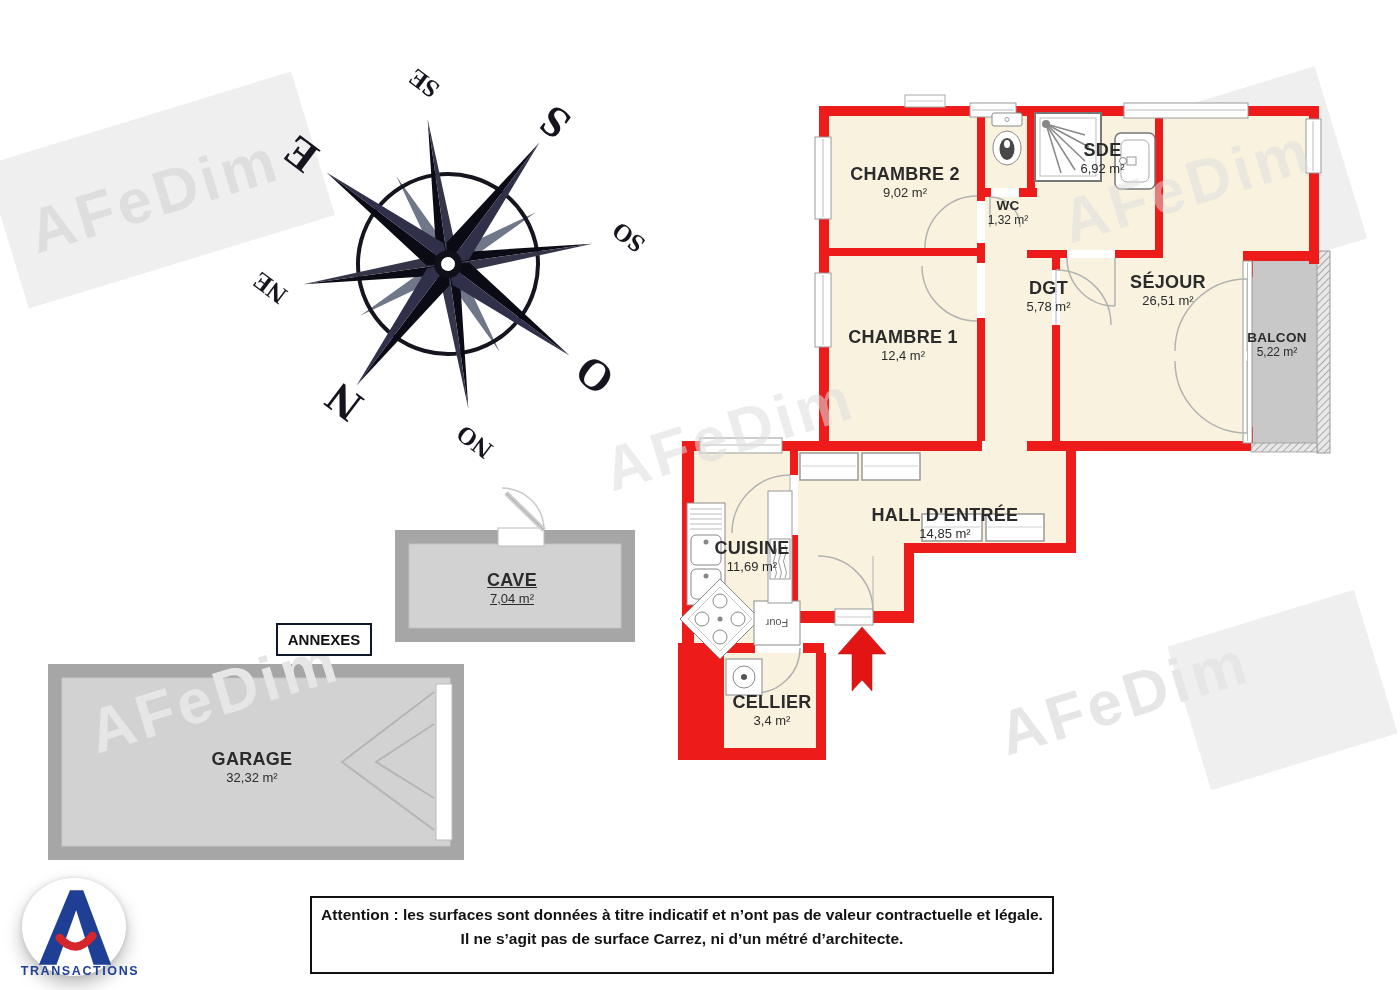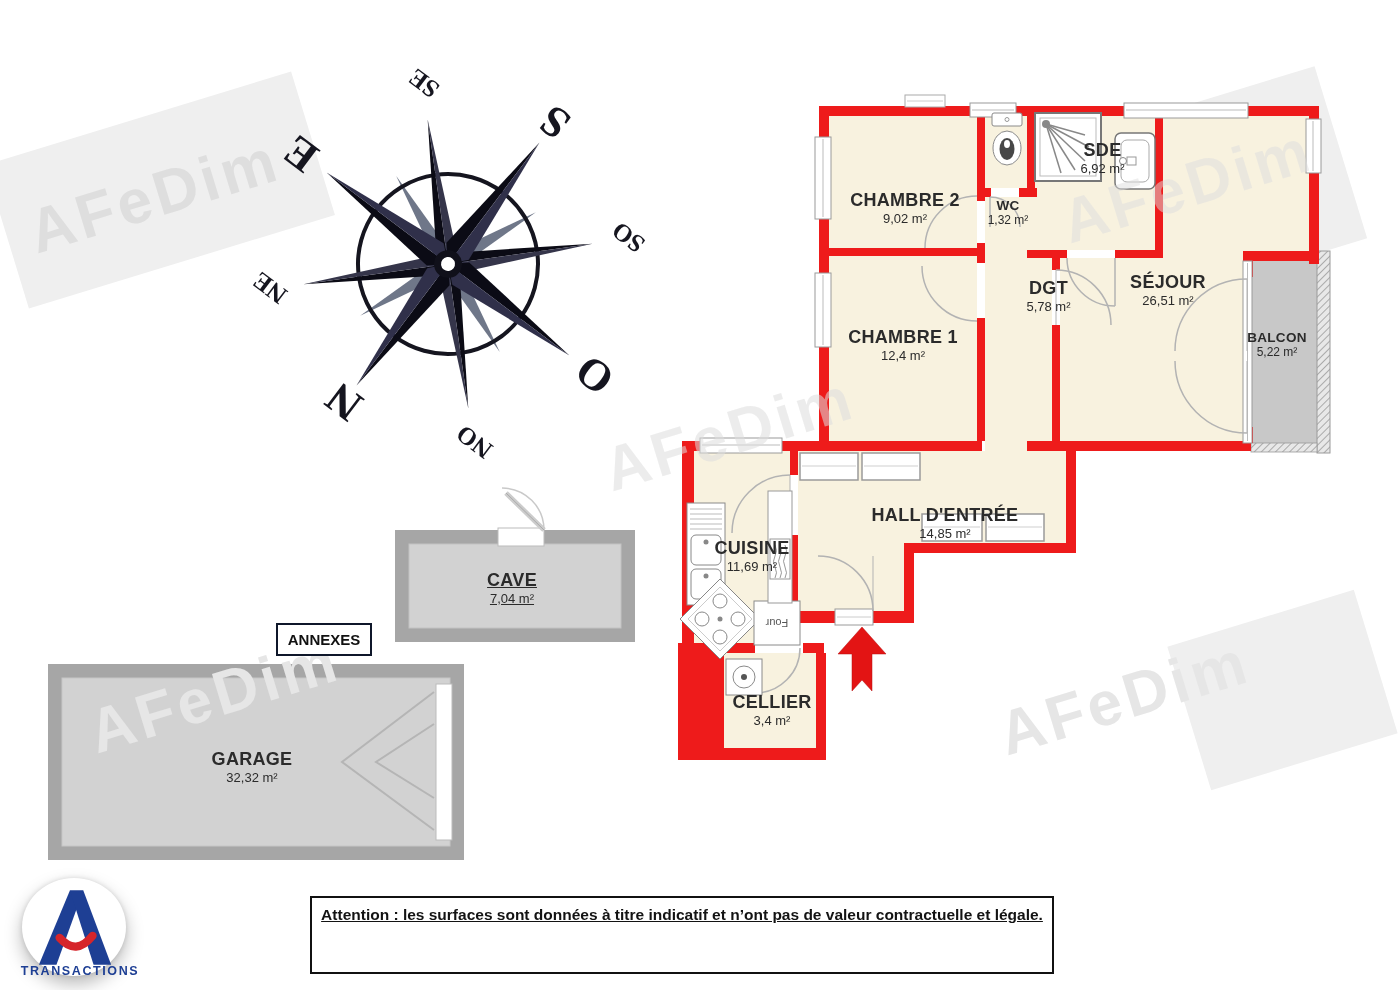--- a/index.html
+++ b/index.html
@@ -7,21 +7,21 @@
          font-family:"Liberation Sans",sans-serif;}
   .abs{position:absolute;}
   
   #title-box{left:300px;top:8px;width:788px;height:46px;border:2px solid #111;
     display:flex;align-items:center;justify-content:center;font-size:24.5px;font-weight:bold;
     color:#111;letter-spacing:.4px;background:#fff;z-index:40;}
   #annexes-box{left:276px;top:623px;width:92px;height:29px;border:2px solid #0f172a;background:#fff;
     display:flex;align-items:center;justify-content:center;font-size:15px;font-weight:bold;color:#111;z-index:40;}
   #footer-box{left:310px;top:896px;width:744px;height:78px;border:2px solid #111;background:#fff;
     text-align:center;font-size:15.5px;font-weight:bold;color:#131313;line-height:1.55;
-    padding-top:5px;box-sizing:border-box;z-index:40;text-decoration:underline;}
+    padding-top:5px;box-sizing:border-box;z-index:40;}
   
   .room-label{position:absolute;text-align:center;color:#2b2b2b;z-index:30;}
   .room-label .rname{display:block;font-size:18px;font-weight:bold;letter-spacing:.3px;}
   .room-label .rarea{display:block;font-size:13px;margin-top:0px;}
   .room-label.sm .rname{font-size:13.5px;}
   .room-label.sm .rarea{font-size:12px;}
   
   .wm{position:absolute;font-weight:bold;font-size:62px;letter-spacing:4px;color:#dedede;
       transform:rotate(-17deg);z-index:25;pointer-events:none;white-space:nowrap;}
   .wm.strong{color:#e6e6e6;}
@@ -332,21 +332,21 @@
     <g stroke="#b5b5b5" stroke-width="2" fill="none">
       <polyline points="388,30 296,100 388,168"></polyline>
       <polyline points="388,62 330,100 388,136"></polyline>
     </g>
   </svg>
 
   <div class="abs" id="annexes-box">
     <span>ANNEXES</span>
   </div>
 
-  <div class="room-label" style="left:830px;top:164px;width:150px;margin-top:26px;">
+  <div class="room-label" style="left:830px;top:164px;width:150px;">
     <span class="rname">CHAMBRE 2</span>
     <span class="rarea">9,02 m²</span>
   </div>
   <div class="room-label sm" style="left:973px;top:198px;width:70px;">
     <span class="rname">WC</span>
     <span class="rarea">1,32 m²</span>
   </div>
   <div class="room-label" style="left:1060px;top:140px;width:85px;">
     <span class="rname">SDE</span>
     <span class="rarea">6,92 m²</span>
@@ -389,20 +389,21 @@
   </div>
 
   <div class="wm" style="left:25px;top:160px;">AFeDim</div>
   <div class="wm" style="left:600px;top:398px;opacity:.55;">AFeDim</div>
   <div class="wm" style="left:1058px;top:150px;opacity:.5;">AFeDim</div>
   <div class="wm strong" style="left:85px;top:660px;">AFeDim</div>
   <div class="wm strong" style="left:995px;top:662px;">AFeDim</div>
 
   <div class="abs" id="footer-box">
     <div>Attention : les surfaces sont données à titre indicatif et n’ont pas de valeur contractuelle et légale.</div>
+    <div>Il ne s’agit pas de surface Carrez, ni d’un métré d’architecte.</div>
   </div>
 
   <div class="abs" id="logo-circle">
     <svg width="104" height="98" viewBox="0 0 100 95">
       <polygon points="46,12 59,12 33,84 16,84" fill="#1e3f94"></polygon>
       <polygon points="46,12 59,12 86,84 69,84" fill="#1e3f94"></polygon>
       <path d="M36,58 Q52,76 68,56" stroke="#d6252b" stroke-width="8" fill="none" stroke-linecap="round"></path>
     </svg>
   </div>
   <div class="abs" id="logo-text">TRANSACTIONS</div>

